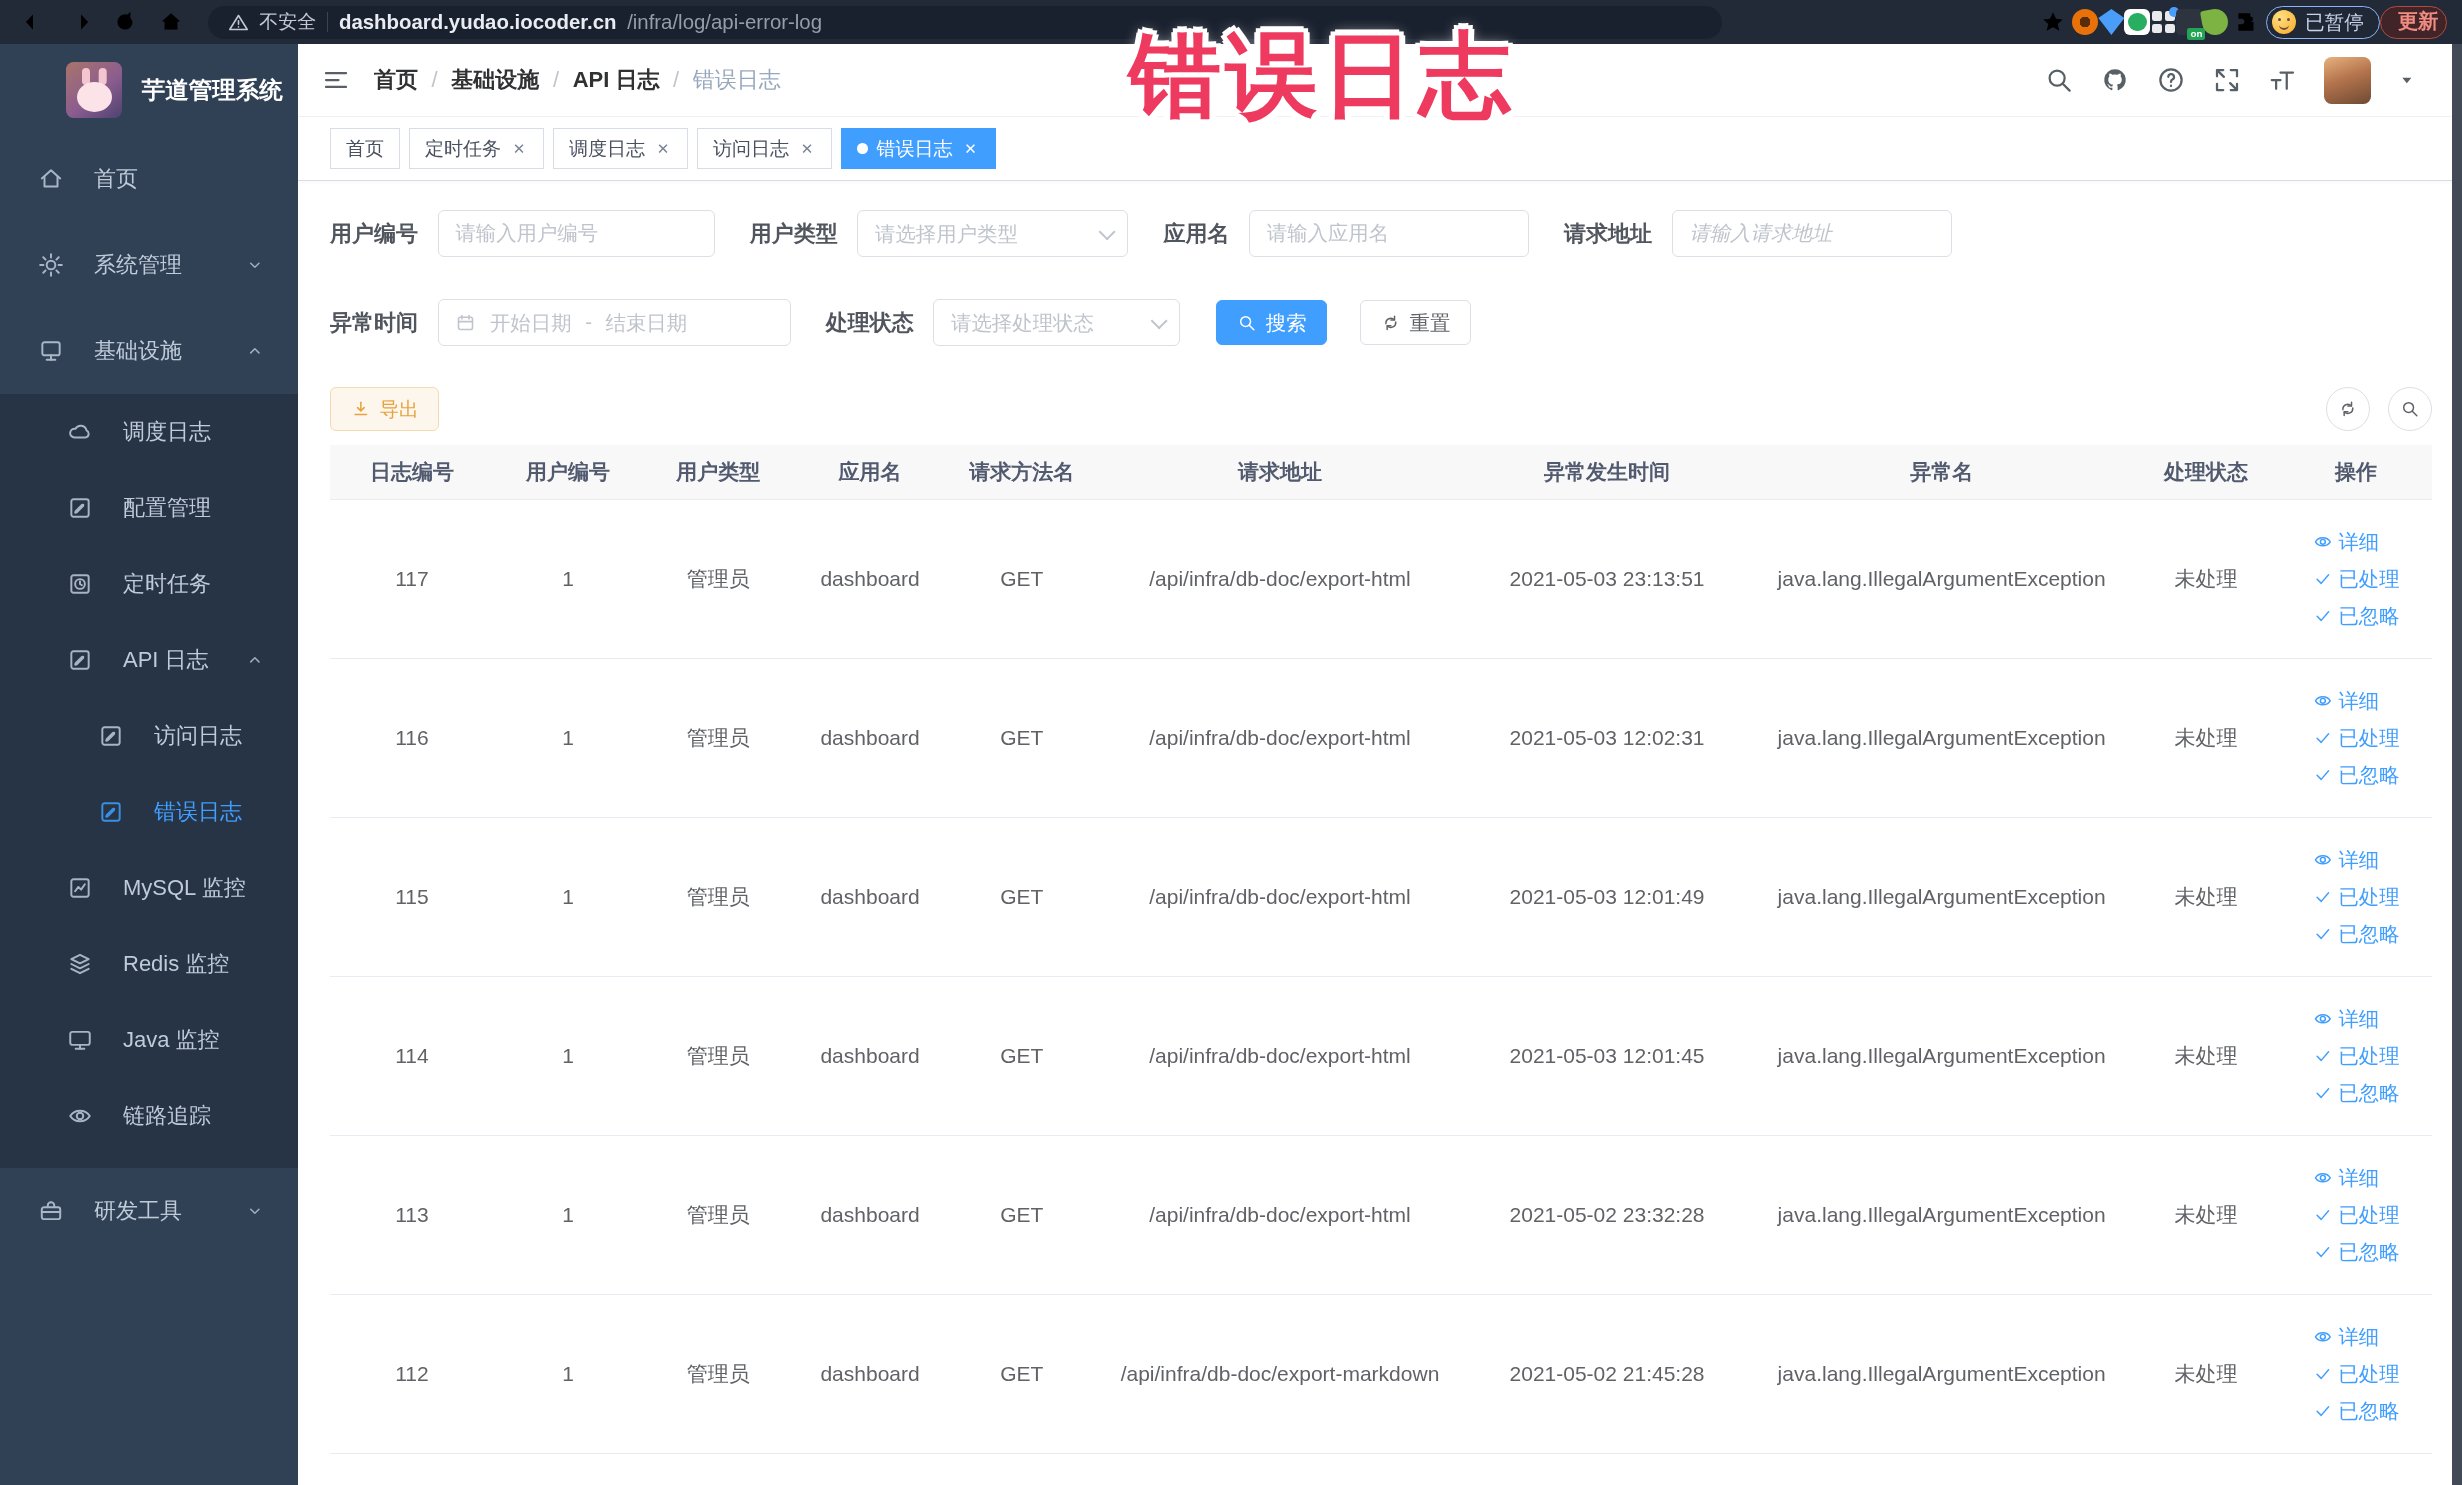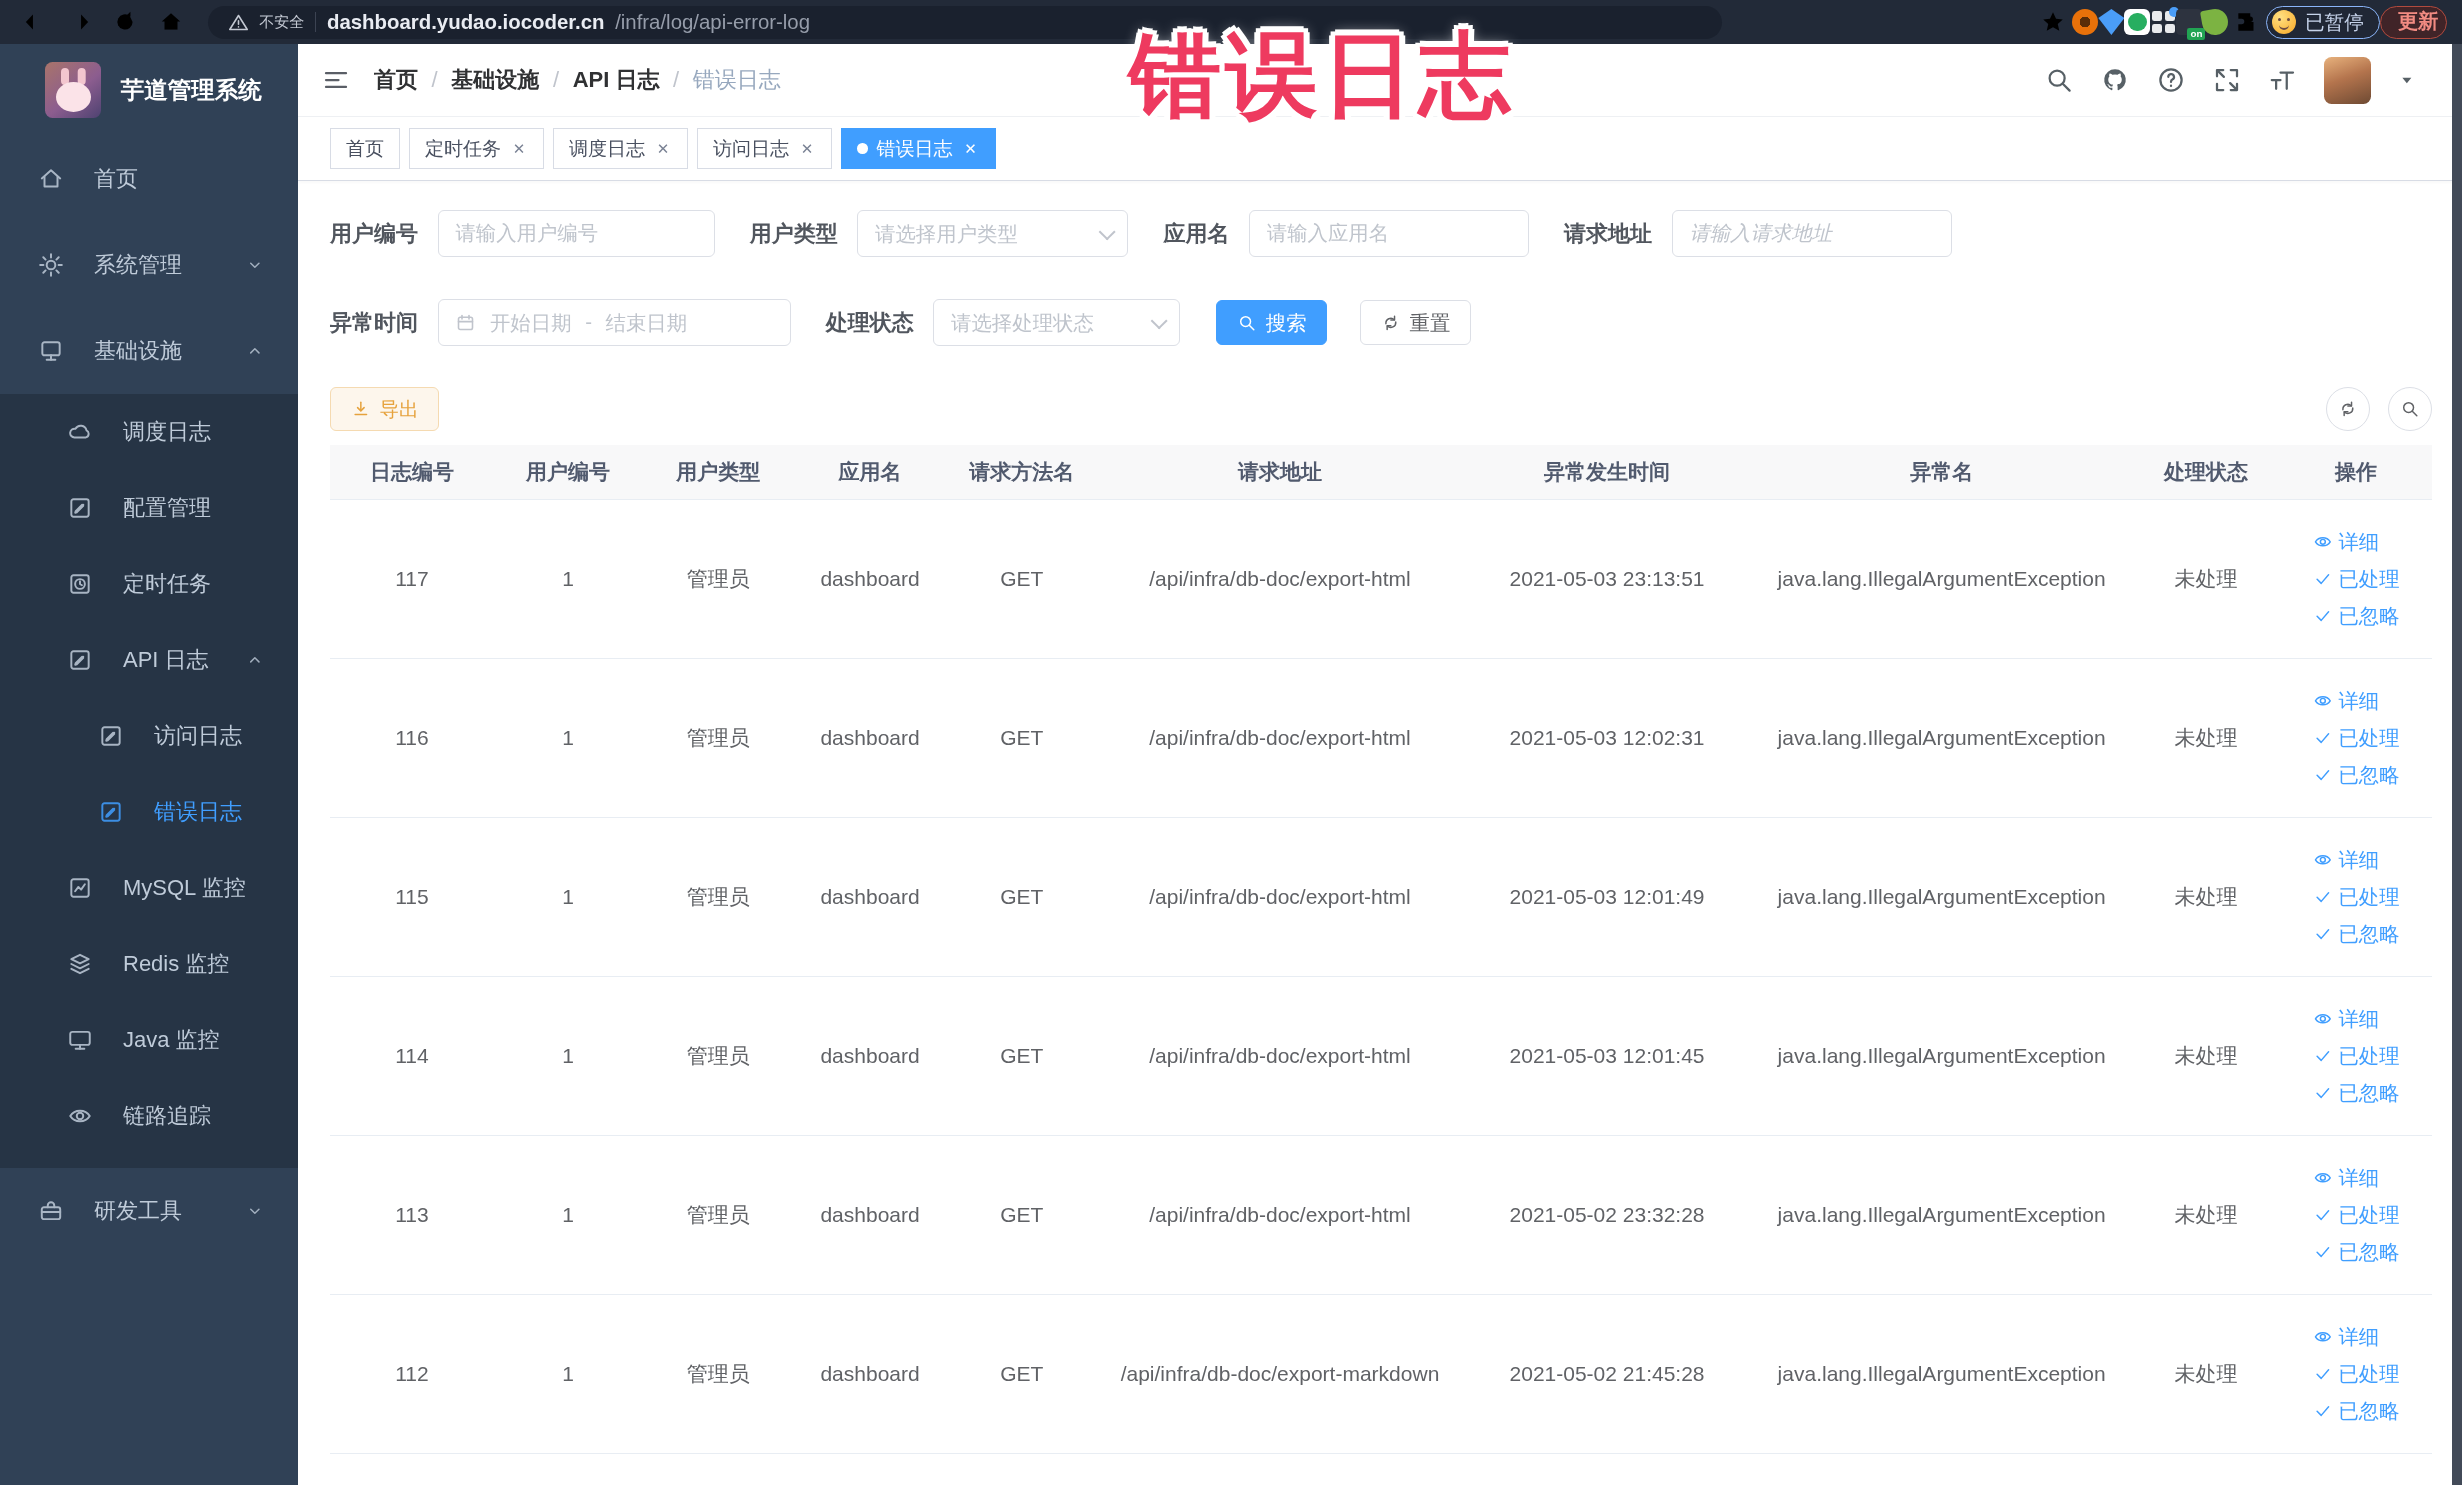--- a/index.html
+++ b/index.html
@@ -8,21 +8,21 @@
 
   svg.ic { fill:none; stroke:currentColor; stroke-width:1.8; stroke-linecap:round; stroke-linejoin:round; }
   svg.fillic { fill:currentColor; stroke:none; }
 
   
   .bbar { height:44px; background:#222a38; display:flex; align-items:center; padding:0 15px; gap:7.6px; }
   .bic { width:26px; height:26px; color:#b9bfca; flex:0 0 auto; margin:0 6px; cursor:pointer; }
   .url-pill { height:33px; width:1514px; margin-left:10.6px; background:#1a212e; border-radius:16.7px;
     display:flex; align-items:center; padding:0 19.7px; gap:10.6px; }
   .url-pill .warn { width:21px; height:21px; margin:0; color:#c3c8d2; }
-  .sec { color:#c3c8d2; font-size:15px; }
+  .sec { color:#c3c8d2; font-size:19px; }
   .vdiv { width:1.5px; height:19.7px; background:#3c4352; }
   .host { color:#e9ecf2; font-size:20.4px; font-weight:600; }
   .path { color:#969daa; font-size:20.4px; }
   .ext-row { display:flex; align-items:center; margin-left:auto; }
   .ext { width:26px; height:26px; display:inline-block; position:relative; cursor:pointer; }
   .ext-orange { border-radius:50%; background:radial-gradient(circle,#5a2d08 28%,#e8710a 30%); }
   .ext-blue { background:#4a9df8; clip-path:polygon(50% 0,100% 35%,50% 100%,0 35%); }
   .ext-green { border-radius:6px; background:#fff; }
   .ext-green::after { content:""; position:absolute; inset:3.8px; border-radius:50%; background:#27ae60; }
   .ext-grid { display:grid; grid-template-columns:9.8px 9.8px; gap:3px; align-content:center; justify-content:center; }
@@ -40,21 +40,21 @@
   .face::after { content:""; position:absolute; left:6.8px; top:12px; width:10.6px; height:6px;
     border-bottom:2.3px solid #6d4c41; border-radius:0 0 7.6px 7.6px; }
   .update { border:1.5px solid #b14a3e; background:#402428; padding:0 7.6px 0 16.7px; color:#f28b82; font-size:20.4px; font-weight:600;flex-direction:column; }
   .kebab { display:flex; flex-direction:column; gap:3px; padding:3px 4.5px; }
   .kebab i { width:3.8px; height:3.8px; border-radius:50%; background:#f28b82; }
 
   
   .app { display:flex; height:1442px; position:relative; }
 
   .sidebar { width:298px; background:#304156; color:#bfcbd9; flex:0 0 auto; overflow:hidden; }
-  .logo-row { height:92px; display:flex; align-items:center; padding-left:45px; gap:19.7px; }
+  .logo-row { height:92px; display:flex; align-items:center; padding-left:66px; gap:19.7px; }
   .logo-badge { width:56px; height:56px; border-radius:7.6px; flex:0 0 auto;
     background:linear-gradient(140deg,#a9746a 0%,#8c5d8f 55%,#4e4271 100%); position:relative; overflow:hidden; }
   .logo-badge::before { content:""; position:absolute; left:16px; top:6px; width:7.6px; height:16.7px; border-radius:4.5px;
     background:#f3c6cf; box-shadow:16.7px 0 0 #f3c6cf; }
   .logo-badge::after { content:""; position:absolute; left:10.6px; top:19.7px; width:35px; height:30px; border-radius:50%;
     background:#fbe3e8; }
   .logo-title { font-size:23.5px; font-weight:700; color:#fff; }
   .mi { display:flex; align-items:center; height:76px; font-size:22px; cursor:pointer; }
   .mi.l1 { height:86px; padding-left:38px; }
   .mi.l2 { padding-left:67px; }

